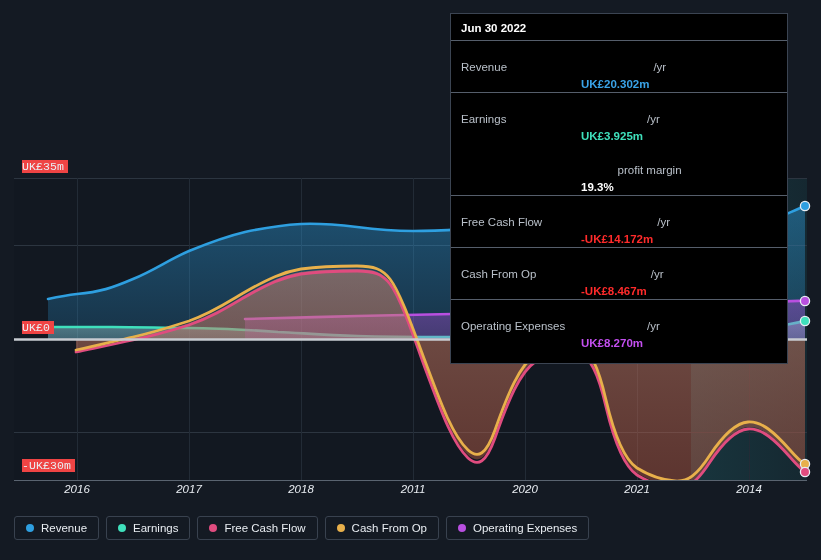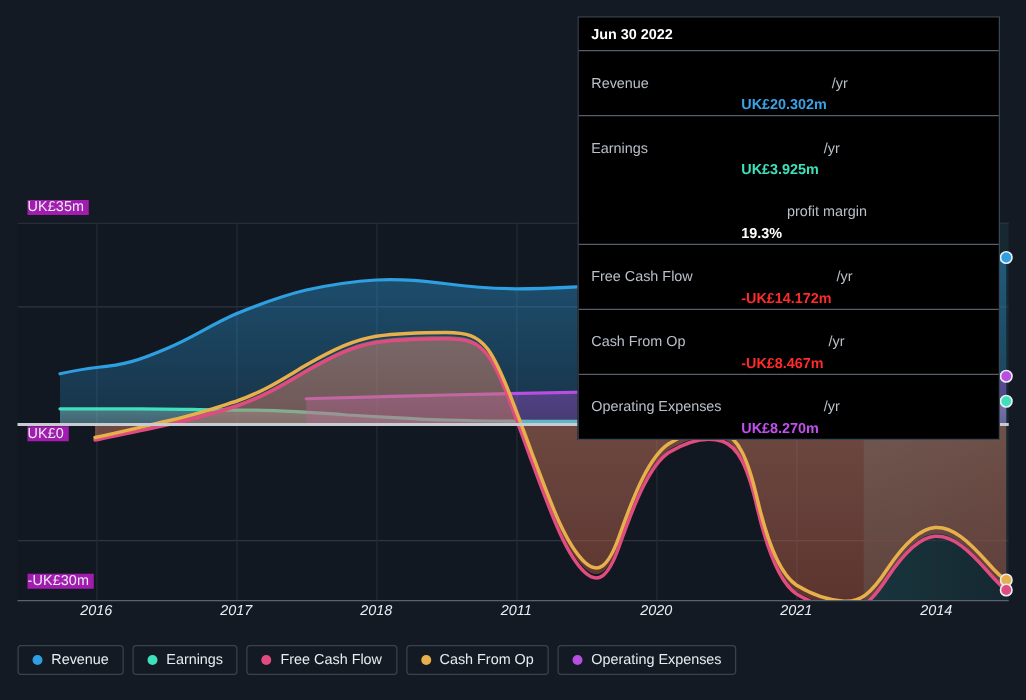--- a/index.html
+++ b/index.html
@@ -38,26 +38,27 @@
     display: block;
   }
 
   
   .y-label {
     position: absolute;
     font-size: 11.5px;
     color: #e9edf2;
     letter-spacing: 0.1px;
     white-space: nowrap;
-    background: #a21caf;
+    background: #ef4444;
     padding: 0 4px 0 0;
     z-index: 5;
+    font-family: Liberation Mono, monospace;
   }
   #y-label-top   { left: 22px; top: 160px; }
-  #y-label-zero  { left: 22px; top: 321px; margin-top: 20px; }
+  #y-label-zero  { left: 22px; top: 321px; }
   #y-label-bot   { left: 22px; top: 459px; text-align: right; }
 
   
   #x-axis {
     position: absolute;
     left: 0;
     top: 483px;
     width: 821px;
     height: 20px;
     z-index: 5;
@@ -67,27 +68,27 @@
     font-size: 11.5px;
     color: #e9edf2;
     transform: translateX(-50%);
     white-space: nowrap;
     font-style: italic;
   }
 
   
   #tooltip {
     position: absolute;
-    left: 462px;
+    left: 450px;
     top: 13px;
     width: 338px;
     background: #000000;
     border: 1px solid #3b4452;
     box-sizing: border-box;
-    padding: 6px 0 0 0;
+    padding: 6px 0 12px 0;
     z-index: 20;
   }
   #tooltip-title {
     font-size: 11.5px;
     font-weight: bold;
     color: #ffffff;
     padding: 2px 10px 6px 10px;
   }
   .tt-row {
     display: flex;

